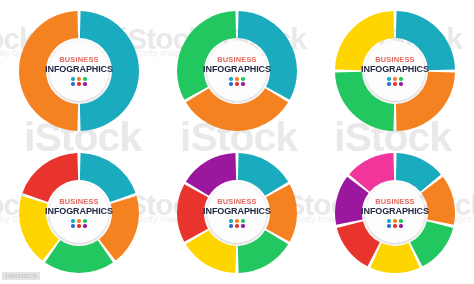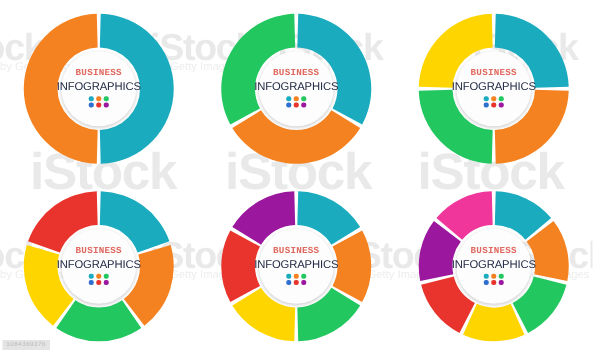--- a/index.html
+++ b/index.html
@@ -80,25 +80,25 @@
     justify-content:center;
     z-index:3;
   }
   .hub-business{
     font-size:7.4px;
     font-weight:700;
     letter-spacing:.2px;
     color:#e0695f;
     line-height:1;
     margin-bottom:1.5px;
-    font-family:Liberation Mono, monospace;
+    font-family:Liberation Sans, sans-serif;
   }
   .hub-infographics{
     font-size:9px;
-    font-weight:400;
+    font-weight:700;
     letter-spacing:-.1px;
     color:#222b45;
     line-height:1;
     margin-bottom:3px;
     font-family:"Liberation Sans", sans-serif;
   }
   .dots{
     display:grid;
     grid-template-columns:repeat(3,1fr);
     gap:1.6px 2.6px;

